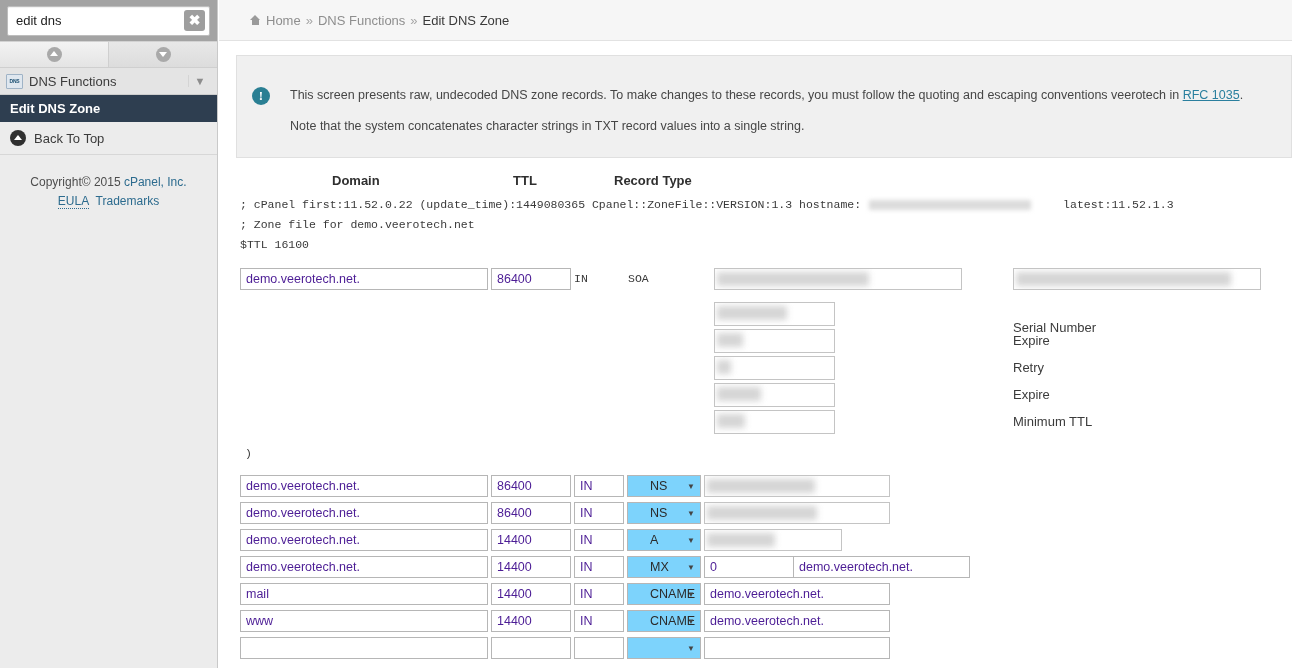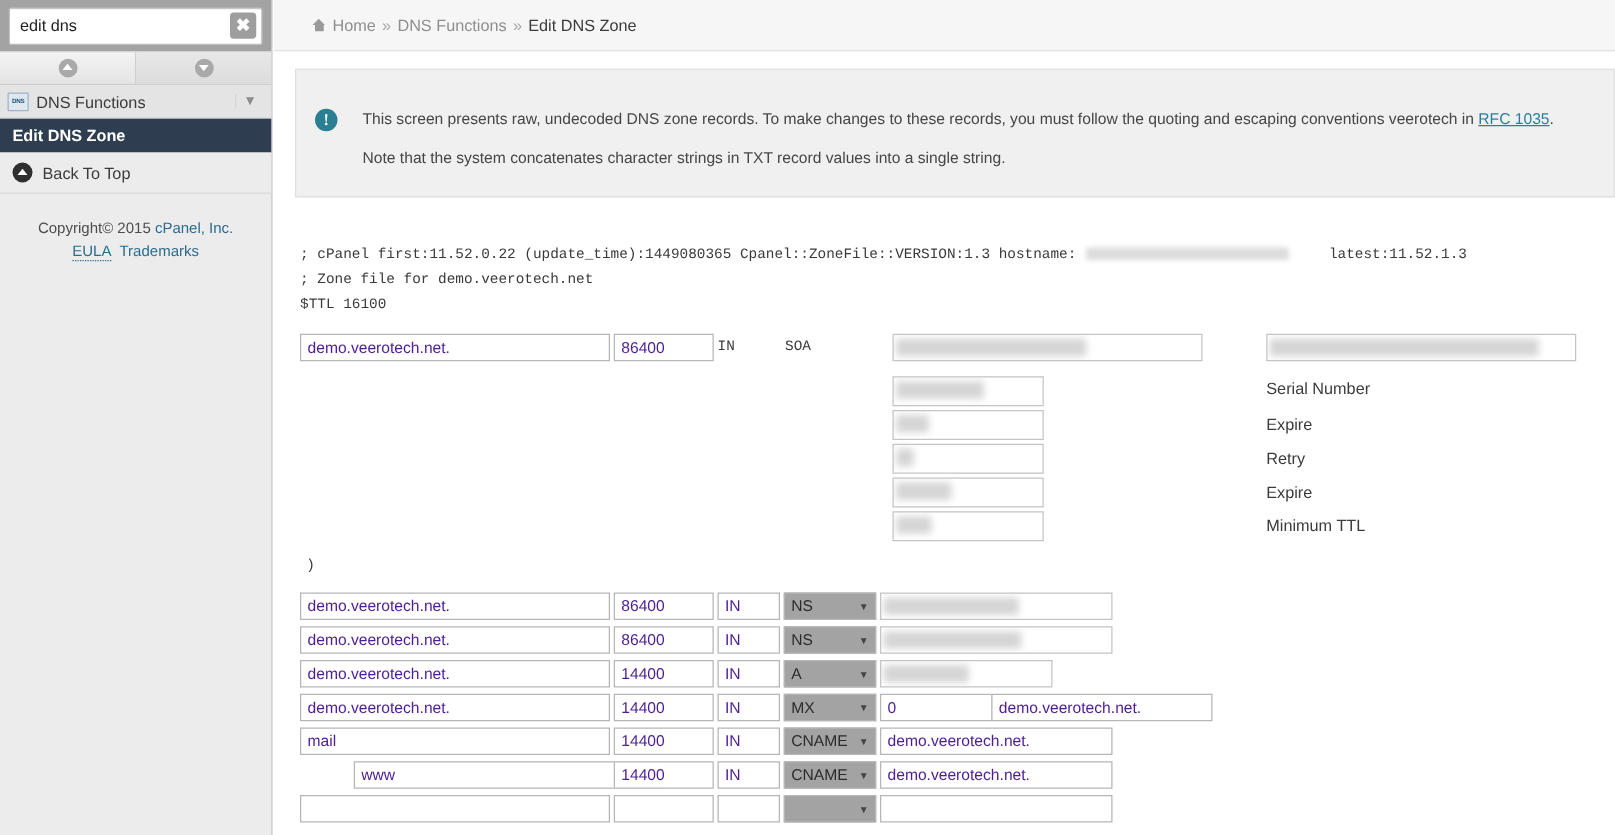--- a/index.html
+++ b/index.html
@@ -286,21 +286,20 @@
   .ch-type { left: 395px; }
 
   
   .zone-comments {
     font-family: "Liberation Mono", monospace;
     font-size: 11.5px;
     color: #3a3a3a;
     line-height: 20px;
     padding-left: 21px;
     white-space: nowrap;
-    margin-top: 36px;
   }
   .redact {
     display: inline-block;
     background: #dcdcdc;
     border-radius: 1px;
     vertical-align: middle;
     filter: blur(2.2px);
   }
 
   
@@ -311,27 +310,27 @@
     font-family: "Liberation Sans", sans-serif;
     font-size: 12.5px;
     color: #4c1d95;
     padding: 0 5px;
     height: 22px;
     outline: none;
   }
   .sel {
     box-sizing: border-box;
     border: 1px solid #b6b6b6;
-    background: #a3a3a3;
+    background: #7dd3fc;
     height: 22px;
     font-family: "Liberation Sans", sans-serif;
     font-size: 12.5px;
     color: #2b2b2b;
     position: relative;
-    padding: 0 5px;
+    padding: 0 22px;
     line-height: 20px;
   }
   .sel .caret {
     position: absolute;
     right: 5px; top: 0;
     font-size: 8px;
     color: #444;
     line-height: 21px;
   }
   .lbl-in {
@@ -426,20 +425,25 @@
   </div>
 
   <div id="notice">
     <div class="info-icon">!</div>
     <div class="notice-lines">
       <div><span>This screen presents raw, undecoded DNS zone records. To make changes to these records, you must follow the quoting and escaping conventions veerotech in </span><a href="#">RFC 1035</a><span>.</span></div>
       <div>Note that the system concatenates character strings in TXT record values into a single string.</div>
     </div>
   </div>
 
+  <div id="col-headers">
+    <span class="ch ch-domain">Domain</span>
+    <span class="ch ch-ttl">TTL</span>
+    <span class="ch ch-type">Record Type</span>
+  </div>
 
   <div class="zone-comments">
     <div><span>; cPanel first:11.52.0.22 (update_time):1449080365 Cpanel::ZoneFile::VERSION:1.3 hostname:</span><span class="redact" style="width:162px;height:10px;margin:0 32px 0 8px;"></span><span>latest:11.52.1.3</span></div>
     <div>; Zone file for demo.veerotech.net</div>
     <div>$TTL 16100</div>
   </div>
 
   <div id="soa-block">
     <input class="tf" style="position: absolute; left: 21px; top: 0px; width: 248px;" value="demo.veerotech.net.">
     <input class="tf" style="position: absolute; left: 272px; top: 0px; width: 80px;" value="86400">
@@ -462,21 +466,21 @@
     <div class="blurred-field" style="position:absolute;left:495px;top:88px;width:121px;height:24px;">
       <span class="fill" style="width:14px;"></span>
     </div>
     <div class="blurred-field" style="position:absolute;left:495px;top:115px;width:121px;height:24px;">
       <span class="fill" style="width:44px;"></span>
     </div>
     <div class="blurred-field" style="position:absolute;left:495px;top:142px;width:121px;height:24px;">
       <span class="fill" style="width:28px;"></span>
     </div>
 
-    <span class="soa-lbl" style="left:794px;top:36px;">Serial Number</span>
+    <span class="soa-lbl" style="left:794px;top:52px;">Serial Number</span>
     <span class="soa-lbl" style="left:794px;top:65px;">Expire</span>
     <span class="soa-lbl" style="left:794px;top:92px;">Retry</span>
     <span class="soa-lbl" style="left:794px;top:119px;">Expire</span>
     <span class="soa-lbl" style="left:794px;top:146px;">Minimum TTL</span>
   </div>
 
   <div class="zone-comments" style="margin-top:-4px;padding-left:26px;">
     <span>)</span>
   </div>
 
@@ -517,21 +521,21 @@
         <input class="tf" value="demo.veerotech.net." style="position: absolute; left: 574px; top: 0px; width: 177px;">
       </div>
       <div class="rec-row">
         <input class="tf" value="mail" style="position: absolute; left: 21px; top: 0px; width: 248px;">
         <input class="tf" value="14400" style="position: absolute; left: 272px; top: 0px; width: 80px;">
         <input class="tf" value="IN" style="position: absolute; left: 355px; top: 0px; width: 50px;">
         <div class="sel" style="position: absolute; left: 408px; top: 0px; width: 74px;"><span>CNAME</span><span class="caret">▼</span></div>
         <input class="tf" value="demo.veerotech.net." style="position: absolute; left: 485px; top: 0px; width: 186px;">
       </div>
       <div class="rec-row">
-        <input class="tf" value="www" style="position: absolute; left: 21px; top: 0px; width: 248px; margin-left: 43px;">
+        <input class="tf" value="www" style="position: absolute; left: 21px; top: 0px; width: 248px;">
         <input class="tf" value="14400" style="position: absolute; left: 272px; top: 0px; width: 80px;">
         <input class="tf" value="IN" style="position: absolute; left: 355px; top: 0px; width: 50px;">
         <div class="sel" style="position: absolute; left: 408px; top: 0px; width: 74px;"><span>CNAME</span><span class="caret">▼</span></div>
         <input class="tf" value="demo.veerotech.net." style="position: absolute; left: 485px; top: 0px; width: 186px;">
       </div>
       <div class="rec-row">
         <input class="tf" style="position: absolute; left: 21px; top: 0px; width: 248px;">
         <input class="tf" style="position: absolute; left: 272px; top: 0px; width: 80px;">
         <input class="tf" style="position: absolute; left: 355px; top: 0px; width: 50px;">
         <div class="sel" style="position: absolute; left: 408px; top: 0px; width: 74px;"><span></span><span class="caret">▼</span></div>

